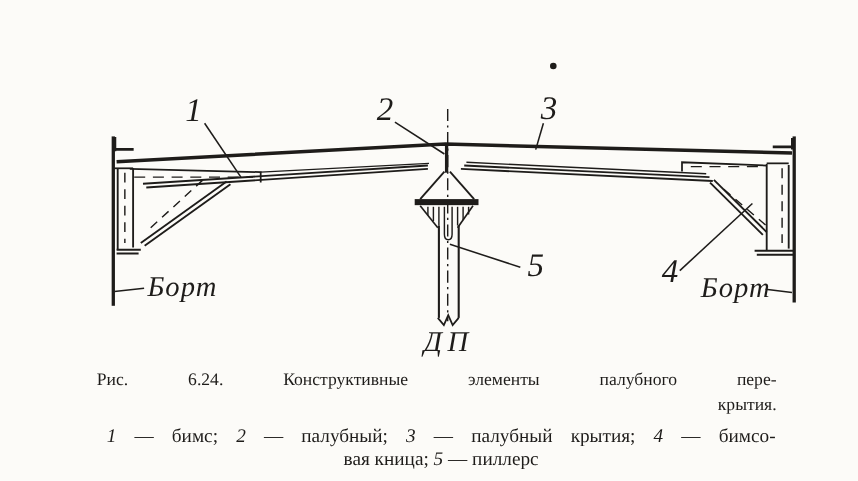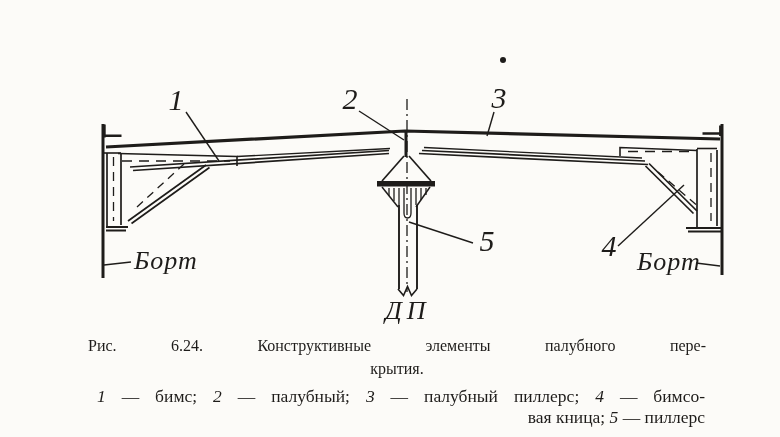--- a/index.html
+++ b/index.html
@@ -7,24 +7,24 @@
     position:relative; width:780px; height:437px;
     background:#fcfbf8; overflow:hidden;
     font-family:"Liberation Serif", serif; color:#1e1c1a;
   }
   .fig-svg{position:absolute;left:0;top:0;}
   .num-label{font-family:"Liberation Serif",serif;font-style:italic;font-size:30px;fill:#1e1c1a;}
   .hand-label{font-family:"Liberation Serif",serif;font-style:italic;font-size:26px;fill:#1e1c1a;letter-spacing:1px;}
   .dp-label{font-family:"Liberation Serif",serif;font-style:italic;font-size:26px;fill:#1e1c1a;letter-spacing:5px;}
   .caption{position:absolute;left:88px;top:334px;width:618px;font-size:16px;line-height:23px;}
   .cap-line1{text-align:justify;text-align-last:justify;}
-  .cap-line2{text-align:center;}
+  .cap-line2{text-align:right;}
   .legend{position:absolute;left:97px;top:386px;width:608px;font-size:17.5px;line-height:21px;}
   .leg-line1{text-align:justify;text-align-last:justify;}
-  .leg-line2{text-align:right;}
+  .leg-line2{text-align:center;}
   .lnum{font-style:italic;}
 </style>
 </head>
 <body>
 
 <div class="page">
 
   <svg class="fig-svg" width="780" height="330" viewBox="0 0 780 330">
     <g stroke="#1e1c1a" fill="none">
 
@@ -140,21 +140,21 @@
     <div class="cap-line2">крытия.</div>
   </div>
 
   <div class="legend">
     <div class="leg-line1">
       <span class="lnum">1</span>
       <span>— бимс;</span>
       <span class="lnum">2</span>
       <span>— палубный;</span>
       <span class="lnum">3</span>
-      <span>— палубный пиллерс;</span>
+      <span>— палубный крытия;</span>
       <span class="lnum">4</span>
       <span>— бимсо-</span>
     </div>
     <div class="leg-line2">
       <span>вая кница;</span>
       <span class="lnum">5</span>
       <span>— пиллерс</span>
     </div>
   </div>
 

